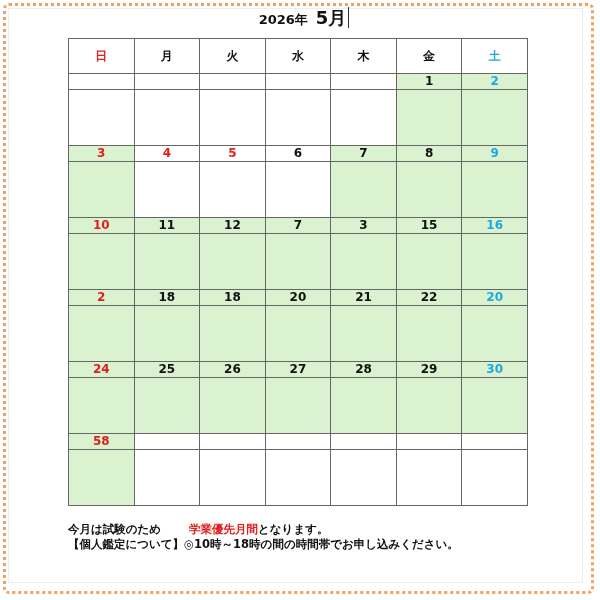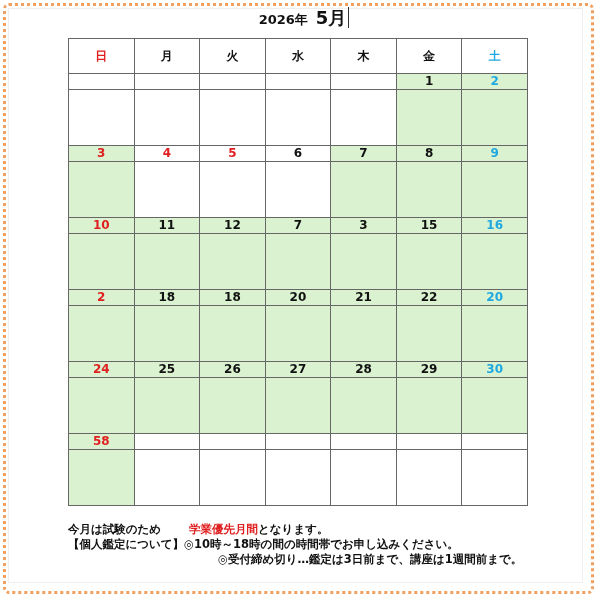--- a/index.html
+++ b/index.html
@@ -153,14 +153,13 @@
         <td class=""></td>
         <td class=""></td>
         <td class=""></td>
       </tr>
     </tbody>
 </table>
 
 <div class="notes">
   <div><span>今月は試験のため</span><span class="red">学業優先月間</span><span>となります。</span></div>
   <div>【個人鑑定について】◎10時～18時の間の時間帯でお申し込みください。</div>
-  <div class="indent">◎受付締め切り…鑑定は3日前まで、講座は1週間前まで。</div>
 </div>
 
 </body></html>

